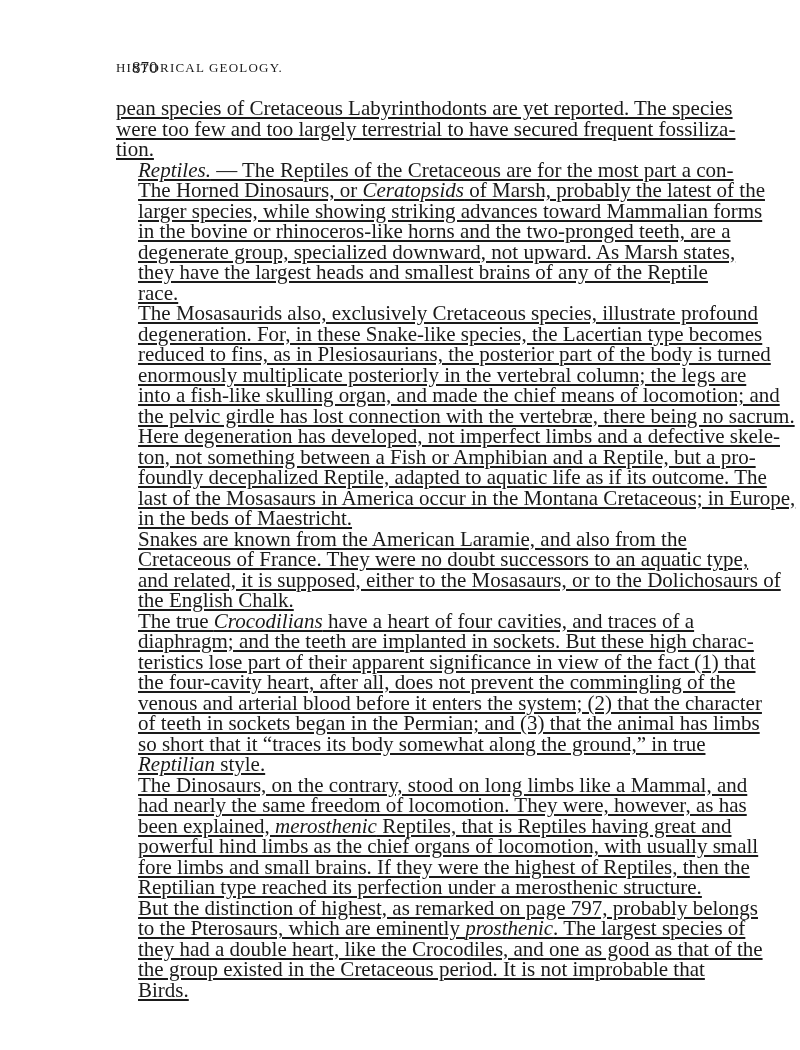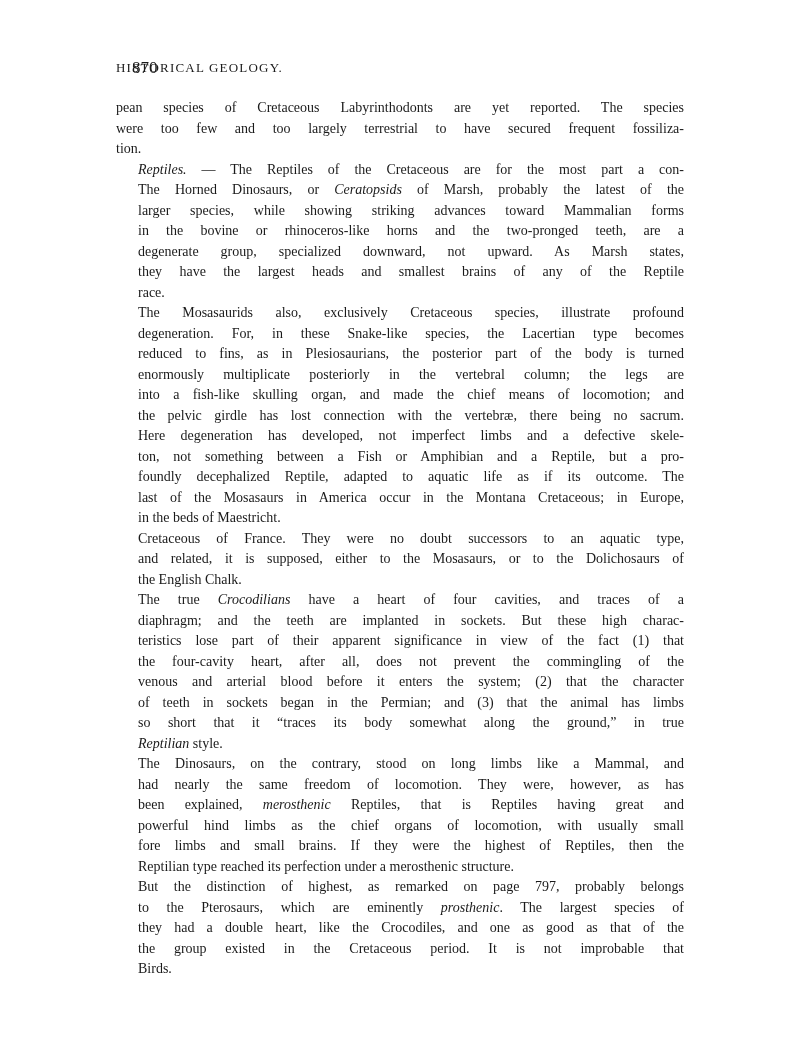--- a/index.html
+++ b/index.html
@@ -36,25 +36,26 @@
       position: absolute;
       left: 0;
       right: 0;
       top: 2px;
       text-align: left;
       font-size: 13px;
       letter-spacing: 1.2px;
     }
     .para {
       margin: 0;
-      font-size: 14px;
+      font-size: 21px;
       line-height: 20.5px;
       text-align: justify;
       text-indent: 22px;
       hyphens: none;
+      text-decoration: underline;
     }
     .para.no-indent {
       text-indent: 0;
     }
     .para .line {
       display: block;
       text-align: justify;
       text-align-last: justify;
       white-space: nowrap;
     }
@@ -97,20 +98,21 @@
     <span class="line">into a fish-like skulling organ, and made the chief means of locomotion; and</span>
     <span class="line">the pelvic girdle has lost connection with the vertebræ, there being no sacrum.</span>
     <span class="line">Here degeneration has developed, not imperfect limbs and a defective skele-</span>
     <span class="line">ton, not something between a Fish or Amphibian and a Reptile, but a pro-</span>
     <span class="line">foundly decephalized Reptile, adapted to aquatic life as if its outcome.  The</span>
     <span class="line">last of the Mosasaurs in America occur in the Montana Cretaceous; in Europe,</span>
     <span class="line last">in the beds of Maestricht.</span>
   </p>
 
   <p class="para">
+    <span class="line">Snakes are known from the American Laramie, and also from the</span>
     <span class="line">Cretaceous of France.  They were no doubt successors to an aquatic type,</span>
     <span class="line">and related, it is supposed, either to the Mosasaurs, or to the Dolichosaurs of</span>
     <span class="line last">the English Chalk.</span>
   </p>
 
   <p class="para">
     <span class="line"><span>The true </span><i>Crocodilians</i><span> have a heart of four cavities, and traces of a</span></span>
     <span class="line">diaphragm; and the teeth are implanted in sockets.  But these high charac-</span>
     <span class="line">teristics lose part of their apparent significance in view of the fact (1) that</span>
     <span class="line">the four-cavity heart, after all, does not prevent the commingling of the</span>

